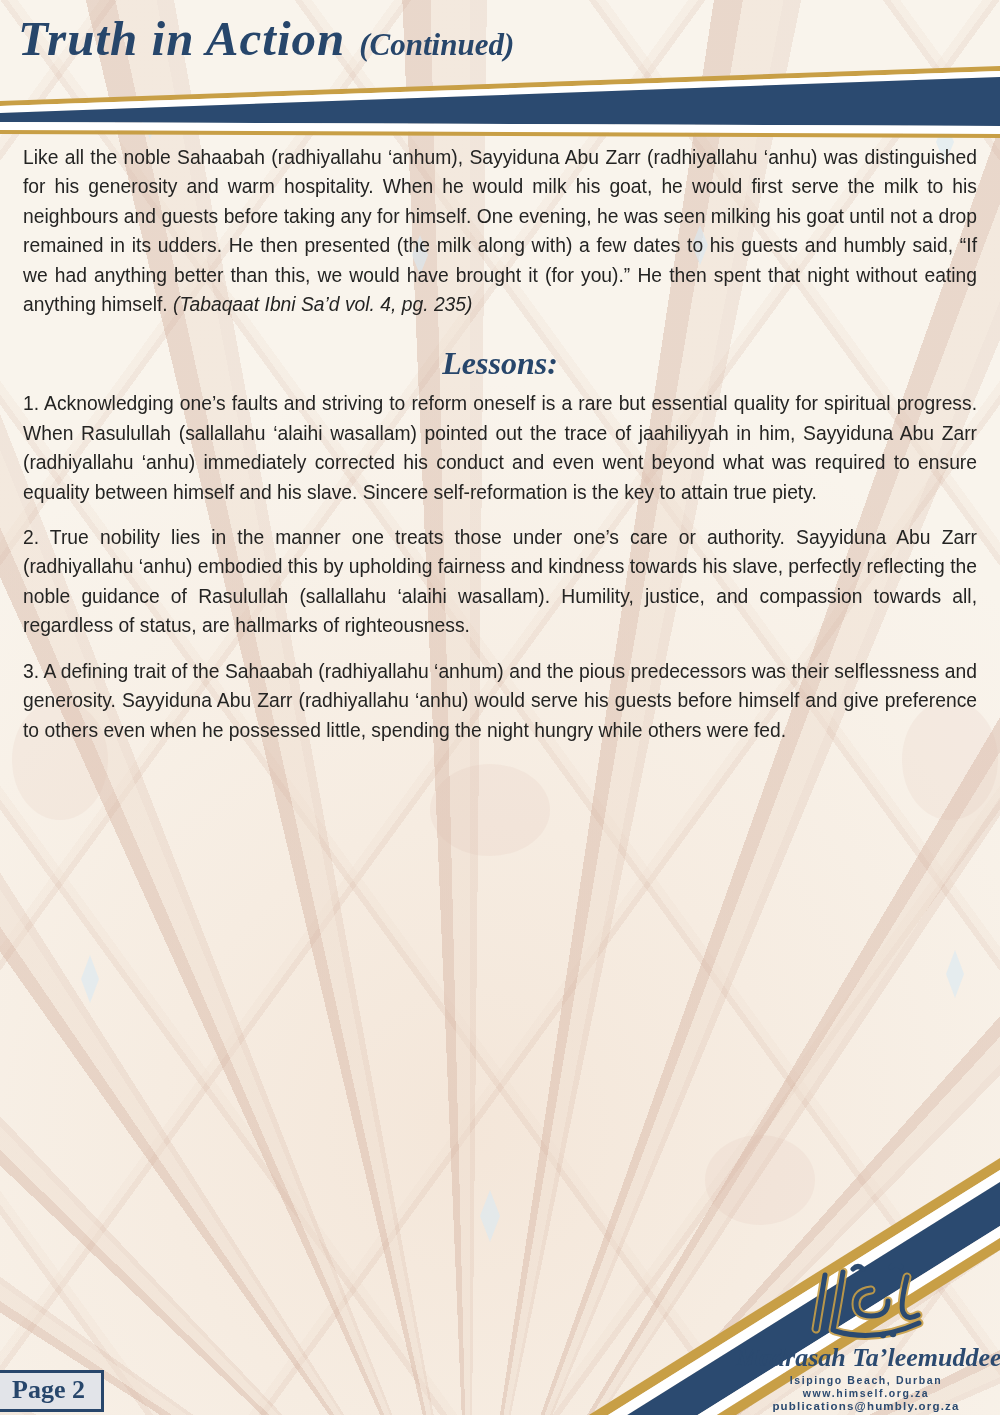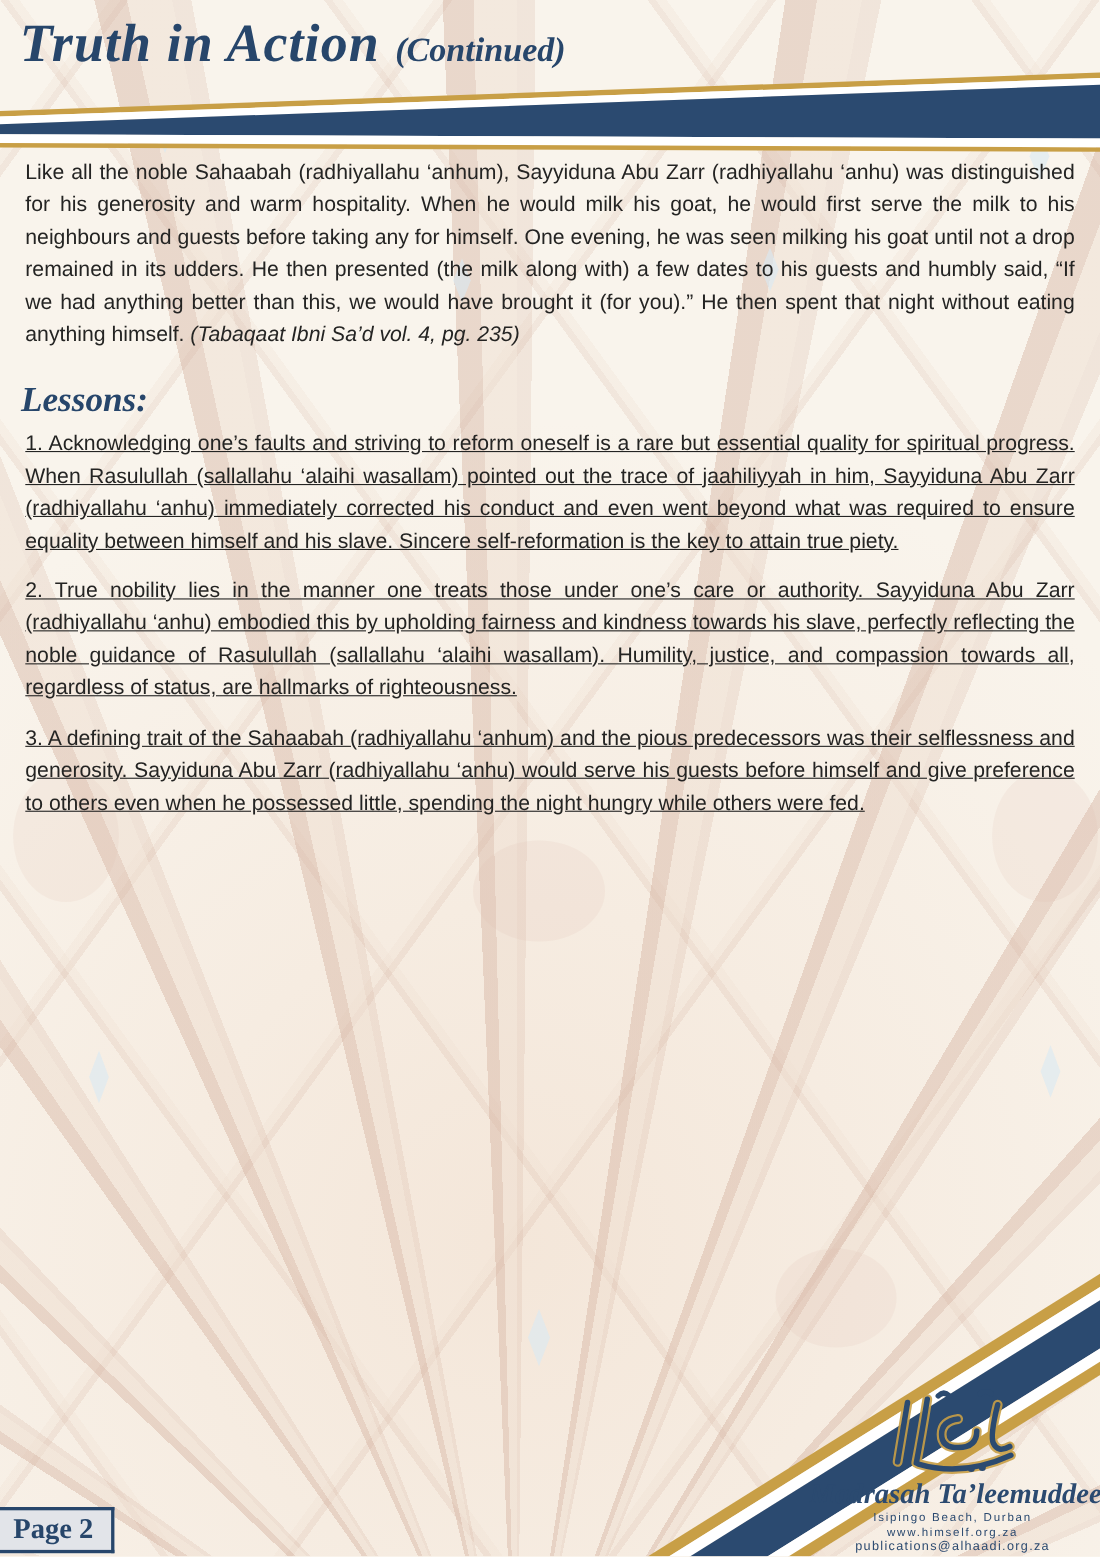--- a/index.html
+++ b/index.html
@@ -41,44 +41,44 @@
   .title-suffix{font-size:31px;margin-left:10px;}
   .content{
     position:absolute;top:139px;left:19px;right:19px;z-index:3;
     color:#242423;font-size:19.3px;line-height:29.4px;text-align:justify;
   }
   .content p{margin:4px;}
   .content .citation{font-style:italic;}
   .lessons-heading{
     font-family:"Liberation Serif","DejaVu Serif",serif;
     font-style:italic;font-weight:bold;color:#27466b;
-    font-size:32px;margin:26px 0 8px 0;line-height:36px;text-align:left;
+    font-size:32px;margin:26px 0 8px 0;line-height:36px;text-align:center;
   }
-  .lesson{margin-top:16px !important;text-decoration:underline;}
+  .lesson{margin-top:16px !important;}
   .lesson.first{margin-top:6px !important;}
   
   .page-badge{
     position:absolute;left:0;bottom:3px;z-index:3;
     font-family:"Liberation Serif","DejaVu Serif",serif;
     font-weight:bold;font-size:26px;color:#27466b;
     background:#e2e4e9;border:3px solid #27466b;border-left:none;
     padding:2px 16px 4px 12px;
   }
   
   .org-block{
     position:absolute;right:4px;bottom:2px;width:260px;z-index:3;
     text-align:center;color:#2b4a70;
   }
   .org-logo{display:block;margin:0 auto 2px auto;}
   .org-name{
     font-family:"Liberation Serif","DejaVu Serif",serif;
     font-style:italic;font-weight:bold;font-size:26px;white-space:nowrap;
     margin-bottom:1px;
   }
-  .org-line{font-size:10.5px;font-weight:normal;letter-spacing:1.6px;line-height:13px;}
+  .org-line{font-size:10.5px;font-weight:bold;letter-spacing:1.6px;line-height:13px;}
   .org-line.email{font-size:11.5px;letter-spacing:1.2px;}
 </style>
 </head>
 <body>
 
 <div class="page">
 
   <div class="bg-pattern"></div>
 
   <svg class="decor" width="1000" height="1415" viewBox="0 0 1000 1415">
@@ -148,16 +148,16 @@
         <path d="M100 4 q5 -5 10 0"></path>
       </g>
       <g fill="#2b4a70">
         <circle cx="92" cy="72" r="3.2"></circle>
         <circle cx="102" cy="71" r="3.2"></circle>
       </g>
     </svg>
     <div class="org-name">Madrasah Ta’leemuddeen</div>
     <div class="org-line">Isipingo Beach, Durban</div>
     <div class="org-line">www.himself.org.za</div>
-    <div class="org-line email">publications@alhaadi.org.za</div>
+    <div class="org-line email">publications@humbly.org.za</div>
   </div>
 
 </div>
 
 </body></html>

